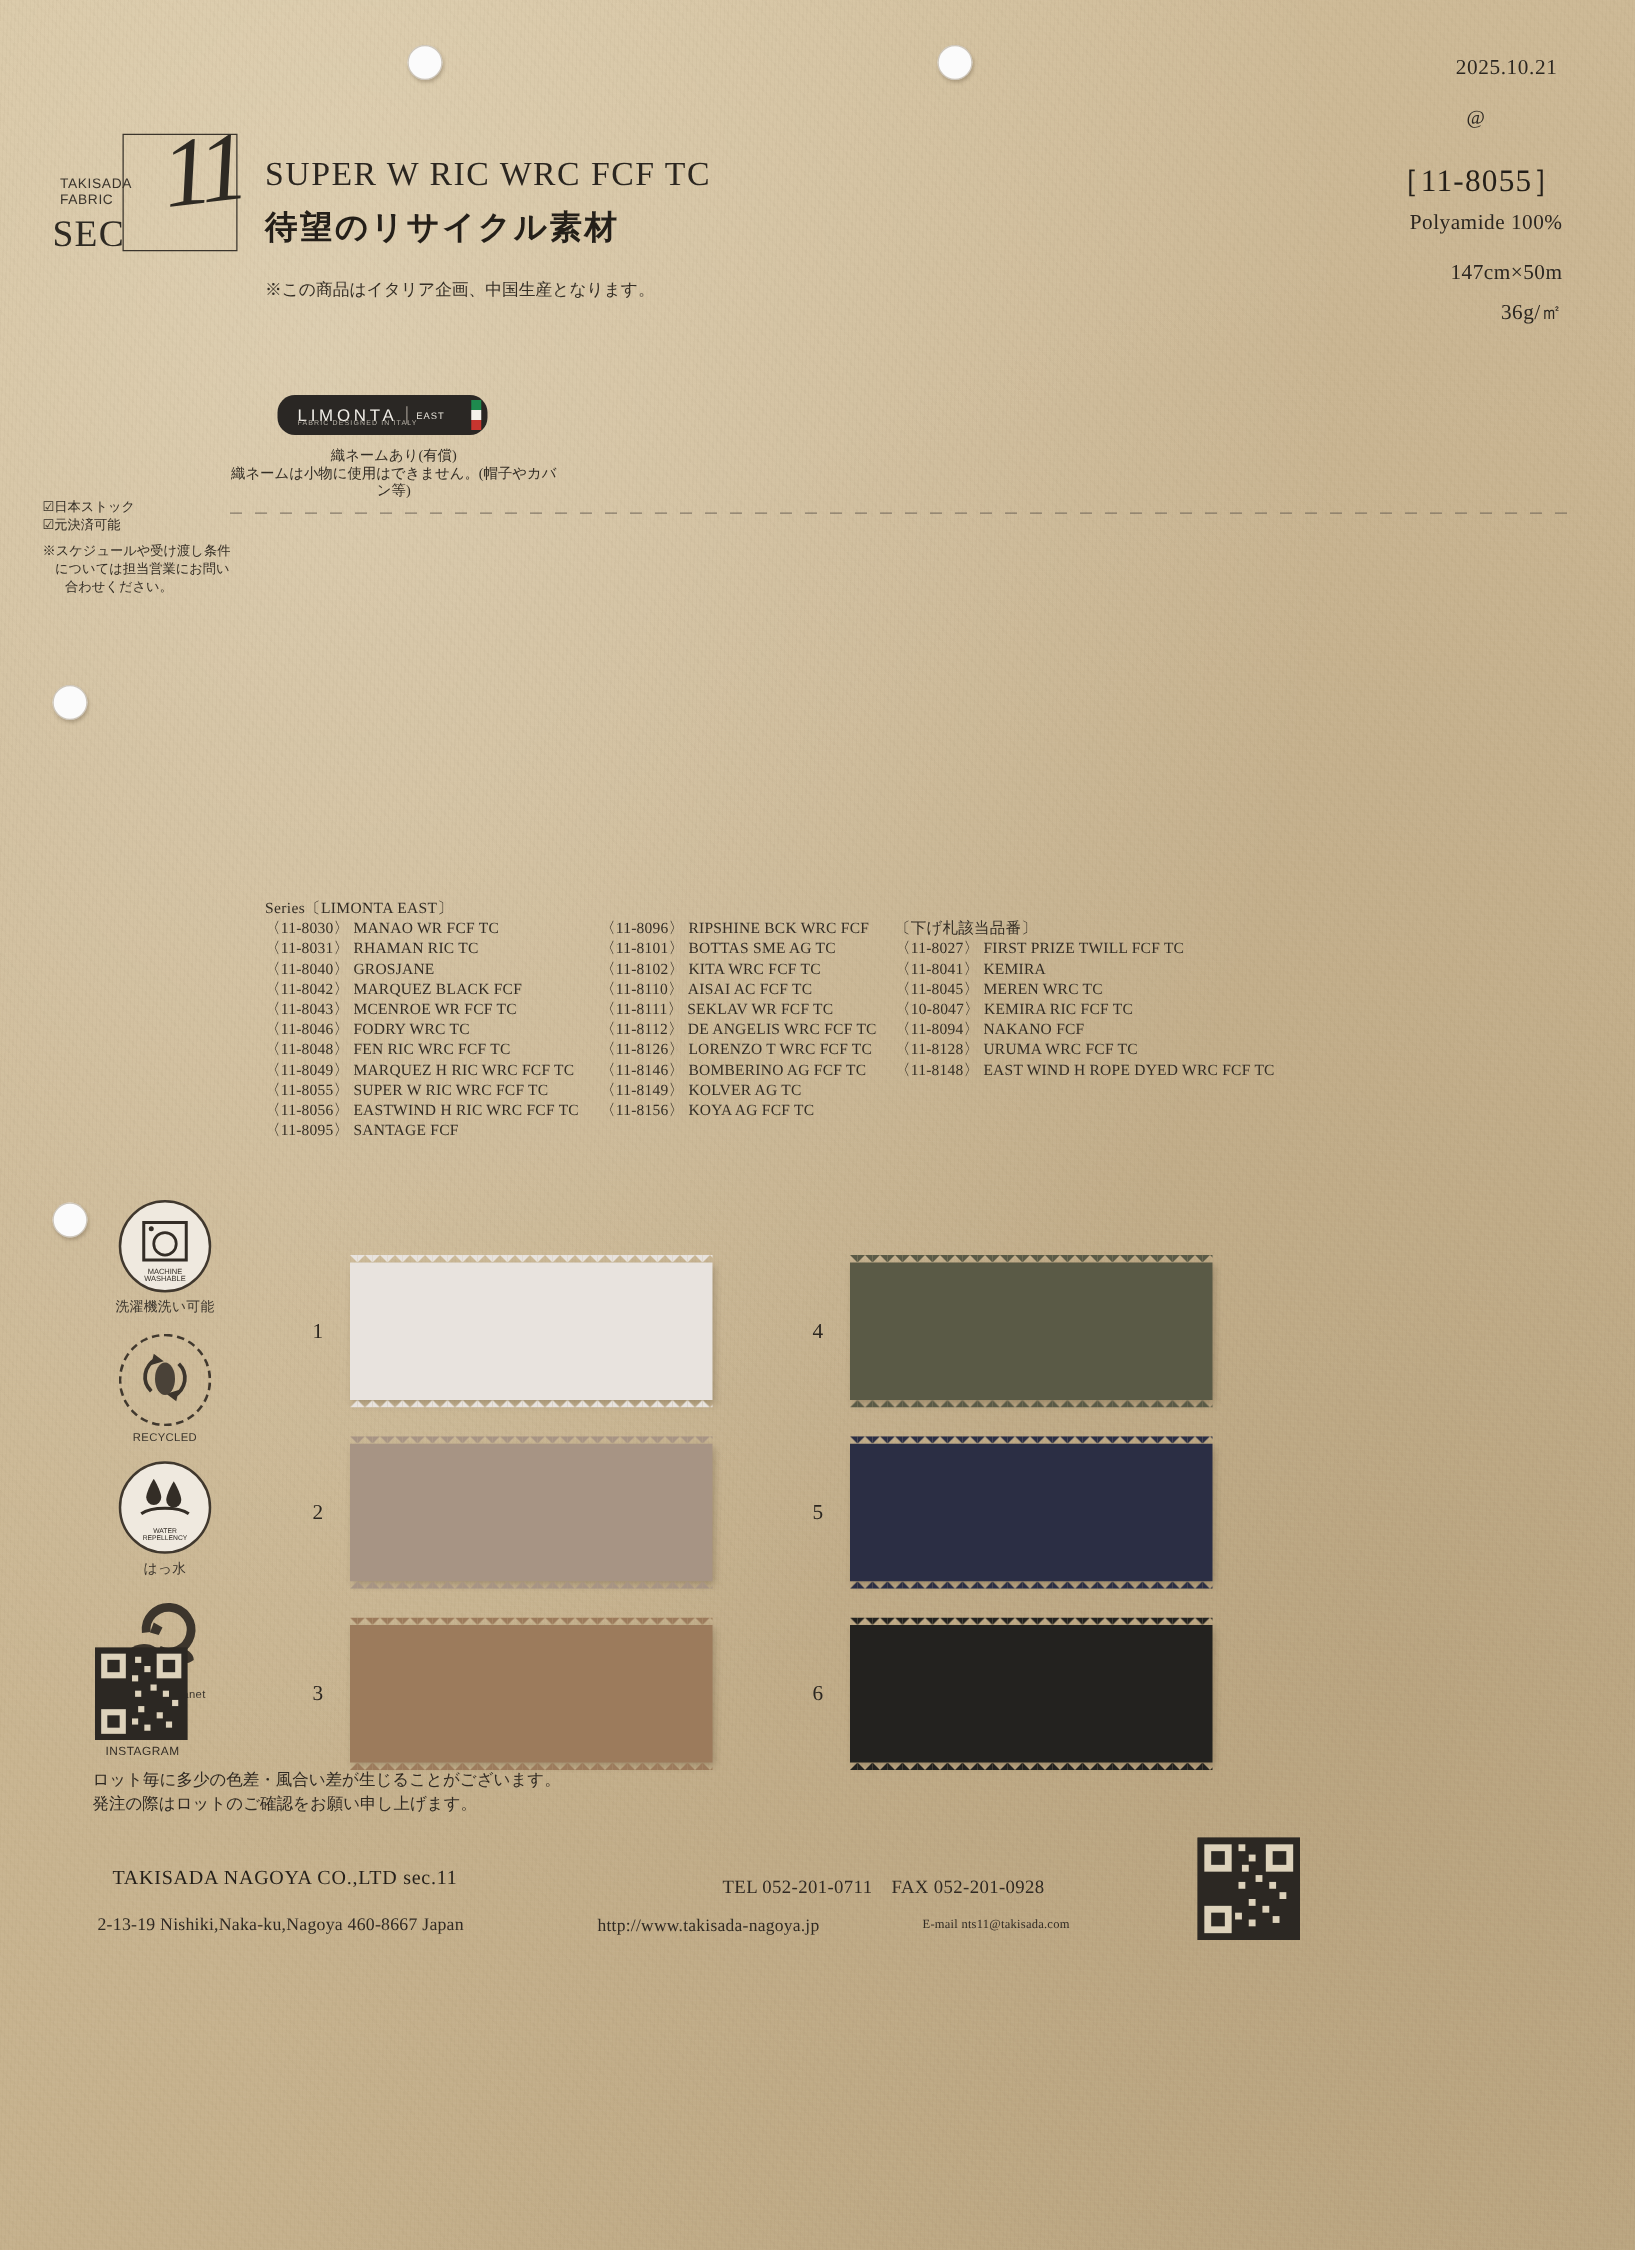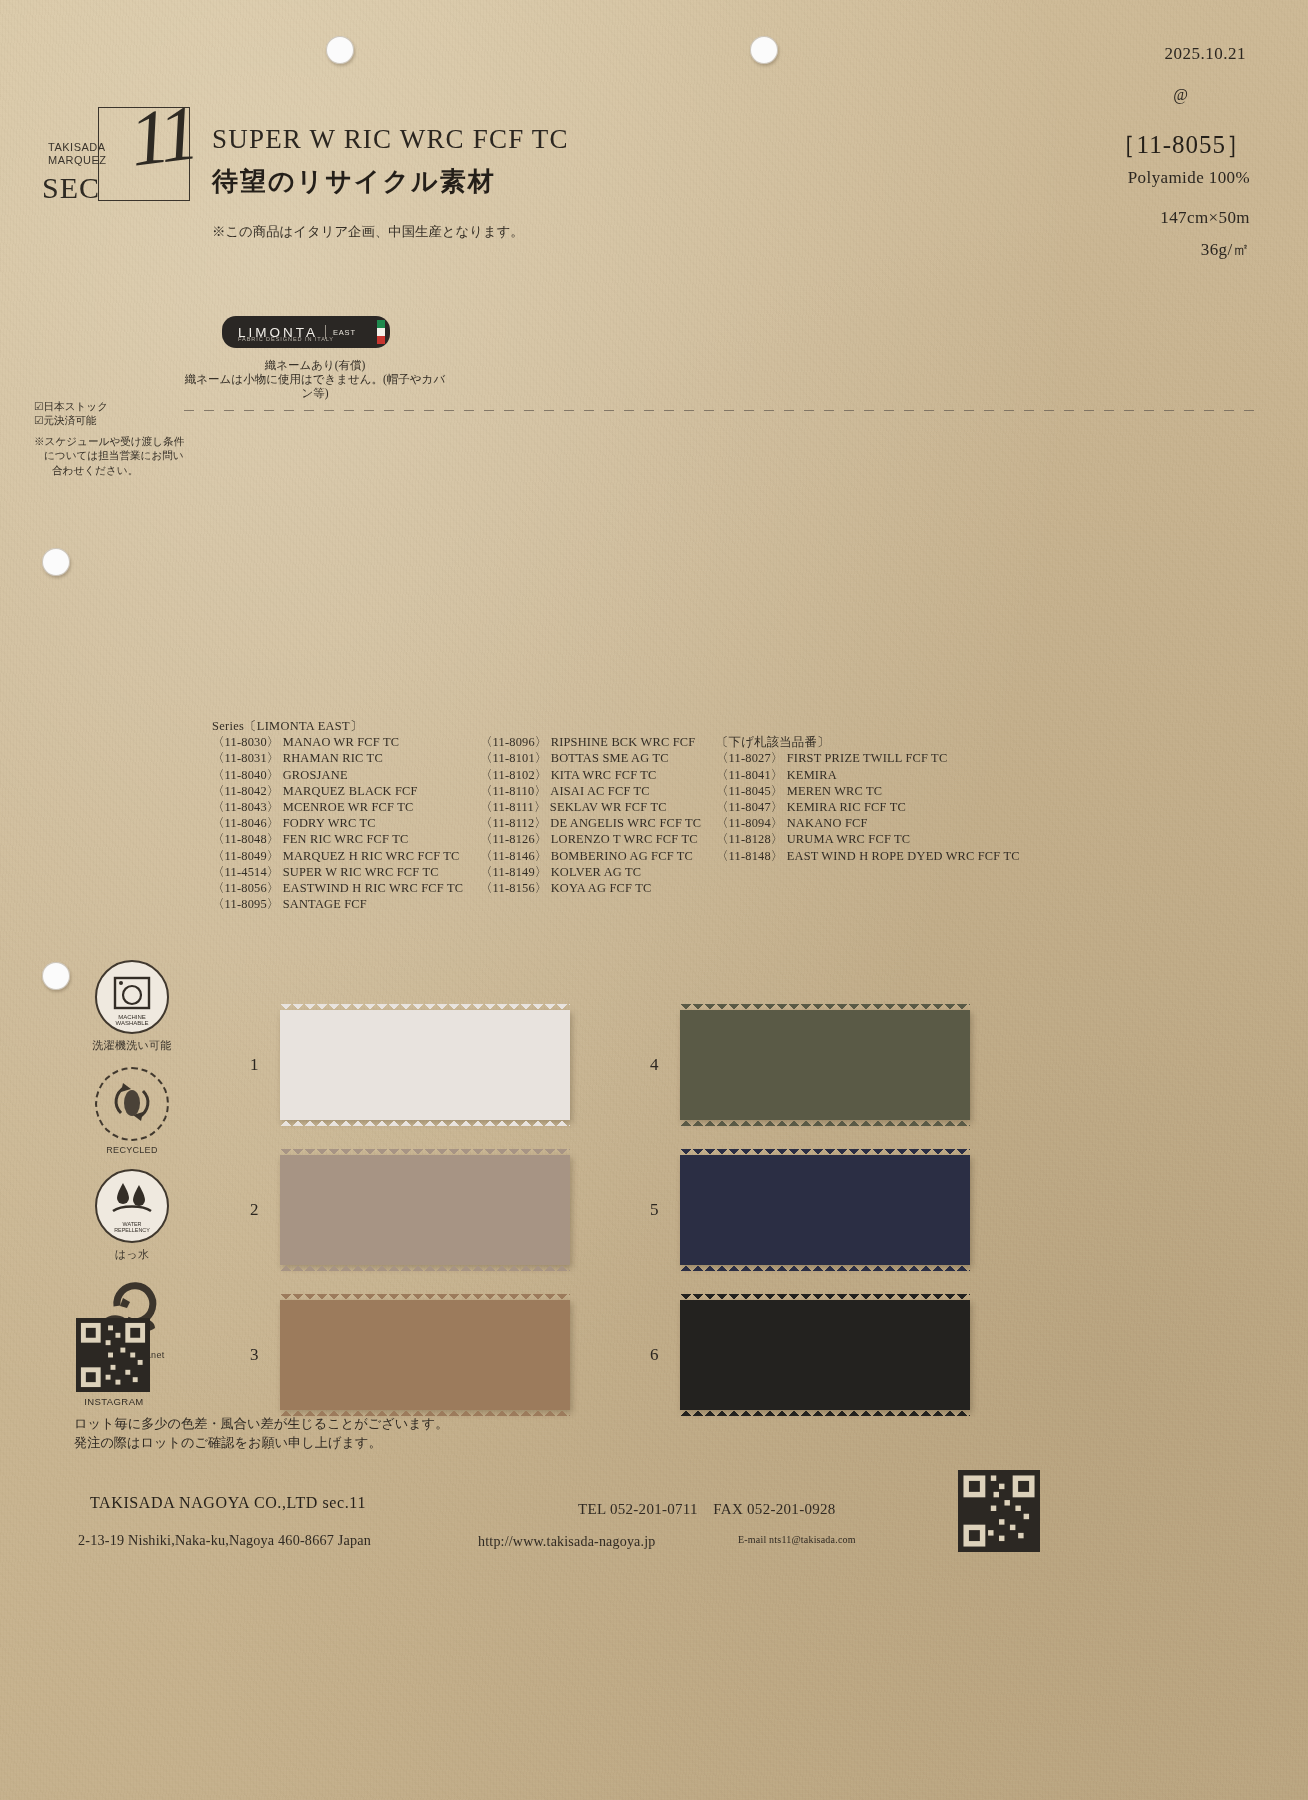--- a/index.html
+++ b/index.html
@@ -173,21 +173,21 @@
   <div class="punch" style="left:326px;top:36px;width:28px;height:28px;"></div>
   <div class="punch" style="left:750px;top:36px;width:28px;height:28px;"></div>
   <div class="punch" style="left:42px;top:548px;width:28px;height:28px;"></div>
   <div class="punch" style="left:42px;top:962px;width:28px;height:28px;"></div>
 
   <div class="sec-logo">
     <div class="box"></div>
     <div class="eleven">11</div>
     <div class="brand">
       <div>TAKISADA</div>
-      <div>MARQUEZ</div>
+      <div>FABRIC</div>
     </div>
     <div class="sec">SEC</div>
   </div>
 
   <div class="title-en">SUPER W RIC WRC FCF TC</div>
   <div class="title-jp">待望のリサイクル素材</div>
   <div class="desc">
     <br>
     <span>※この商品はイタリア企画、中国生産となります。</span>
   </div>
@@ -230,21 +230,21 @@
     <div class="cols">
       <div class="c1" id="sercol1">
           <div class="row">〈11-8030〉 MANAO WR FCF TC</div>
           <div class="row">〈11-8031〉 RHAMAN RIC TC</div>
           <div class="row">〈11-8040〉 GROSJANE</div>
           <div class="row">〈11-8042〉 MARQUEZ BLACK FCF</div>
           <div class="row">〈11-8043〉 MCENROE WR FCF TC</div>
           <div class="row">〈11-8046〉 FODRY WRC TC</div>
           <div class="row">〈11-8048〉 FEN RIC WRC FCF TC</div>
           <div class="row">〈11-8049〉 MARQUEZ H RIC WRC FCF TC</div>
-          <div class="row">〈11-4514〉 SUPER W RIC WRC FCF TC</div>
+          <div class="row">〈11-8055〉 SUPER W RIC WRC FCF TC</div>
           <div class="row">〈11-8056〉 EASTWIND H RIC WRC FCF TC</div>
           <div class="row">〈11-8095〉 SANTAGE FCF</div>
         </div>
       <div class="c2" id="sercol2">
           <div class="row">〈11-8096〉 RIPSHINE BCK WRC FCF</div>
           <div class="row">〈11-8101〉 BOTTAS SME AG TC</div>
           <div class="row">〈11-8102〉 KITA WRC FCF TC</div>
           <div class="row">〈11-8110〉 AISAI AC FCF TC</div>
           <div class="row">〈11-8111〉 SEKLAV WR FCF TC</div>
           <div class="row">〈11-8112〉 DE ANGELIS WRC FCF TC</div>
@@ -252,21 +252,21 @@
           <div class="row">〈11-8146〉 BOMBERINO AG FCF TC</div>
           <div class="row">〈11-8149〉 KOLVER AG TC</div>
           <div class="row">〈11-8156〉 KOYA AG FCF TC</div>
         </div>
       <div class="c3">
         <div class="row">〔下げ札該当品番〕</div>
         <div id="sercol3">
             <div class="row">〈11-8027〉 FIRST PRIZE TWILL FCF TC</div>
             <div class="row">〈11-8041〉 KEMIRA</div>
             <div class="row">〈11-8045〉 MEREN WRC TC</div>
-            <div class="row">〈11-8047〉 KEMIRA RIC FCF TC</div>
+            <div class="row">〈10-8047〉 KEMIRA RIC FCF TC</div>
             <div class="row">〈11-8094〉 NAKANO FCF</div>
             <div class="row">〈11-8128〉 URUMA WRC FCF TC</div>
             <div class="row">〈11-8148〉 EAST WIND H ROPE DYED WRC FCF TC</div>
           </div>
       </div>
     </div>
   </div>
 
   <div class="icons">
     <div class="ic">

